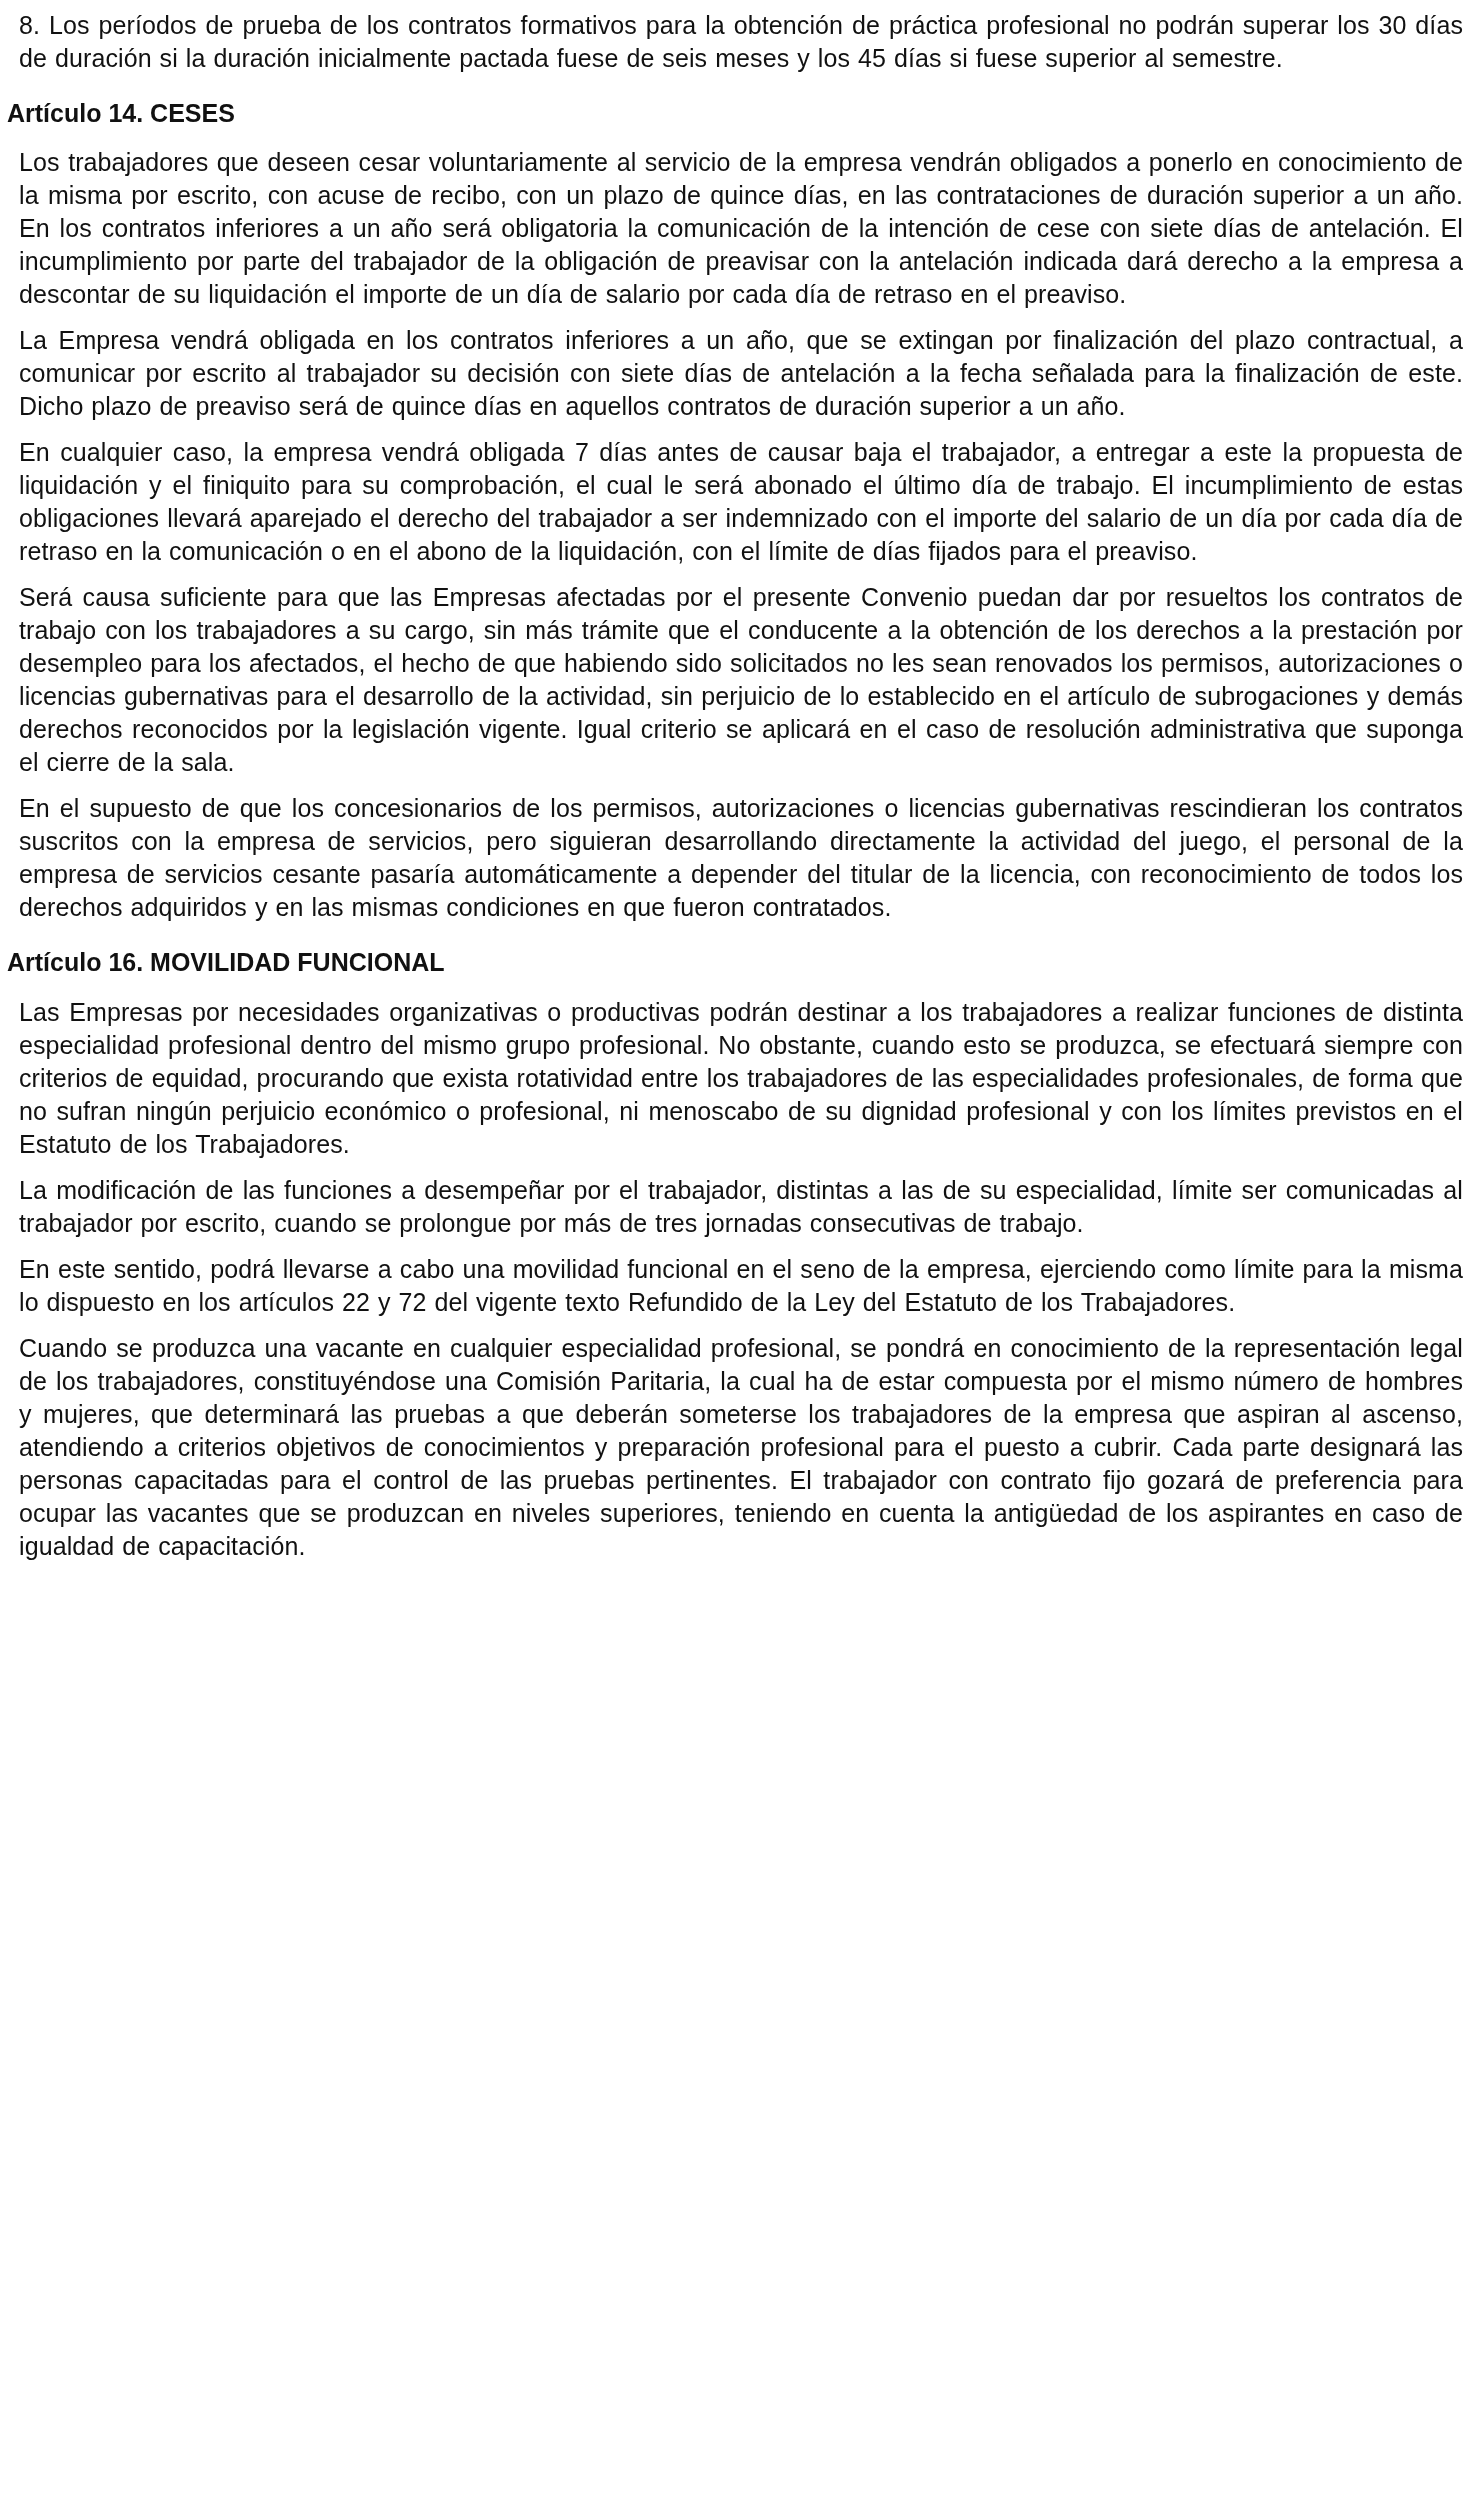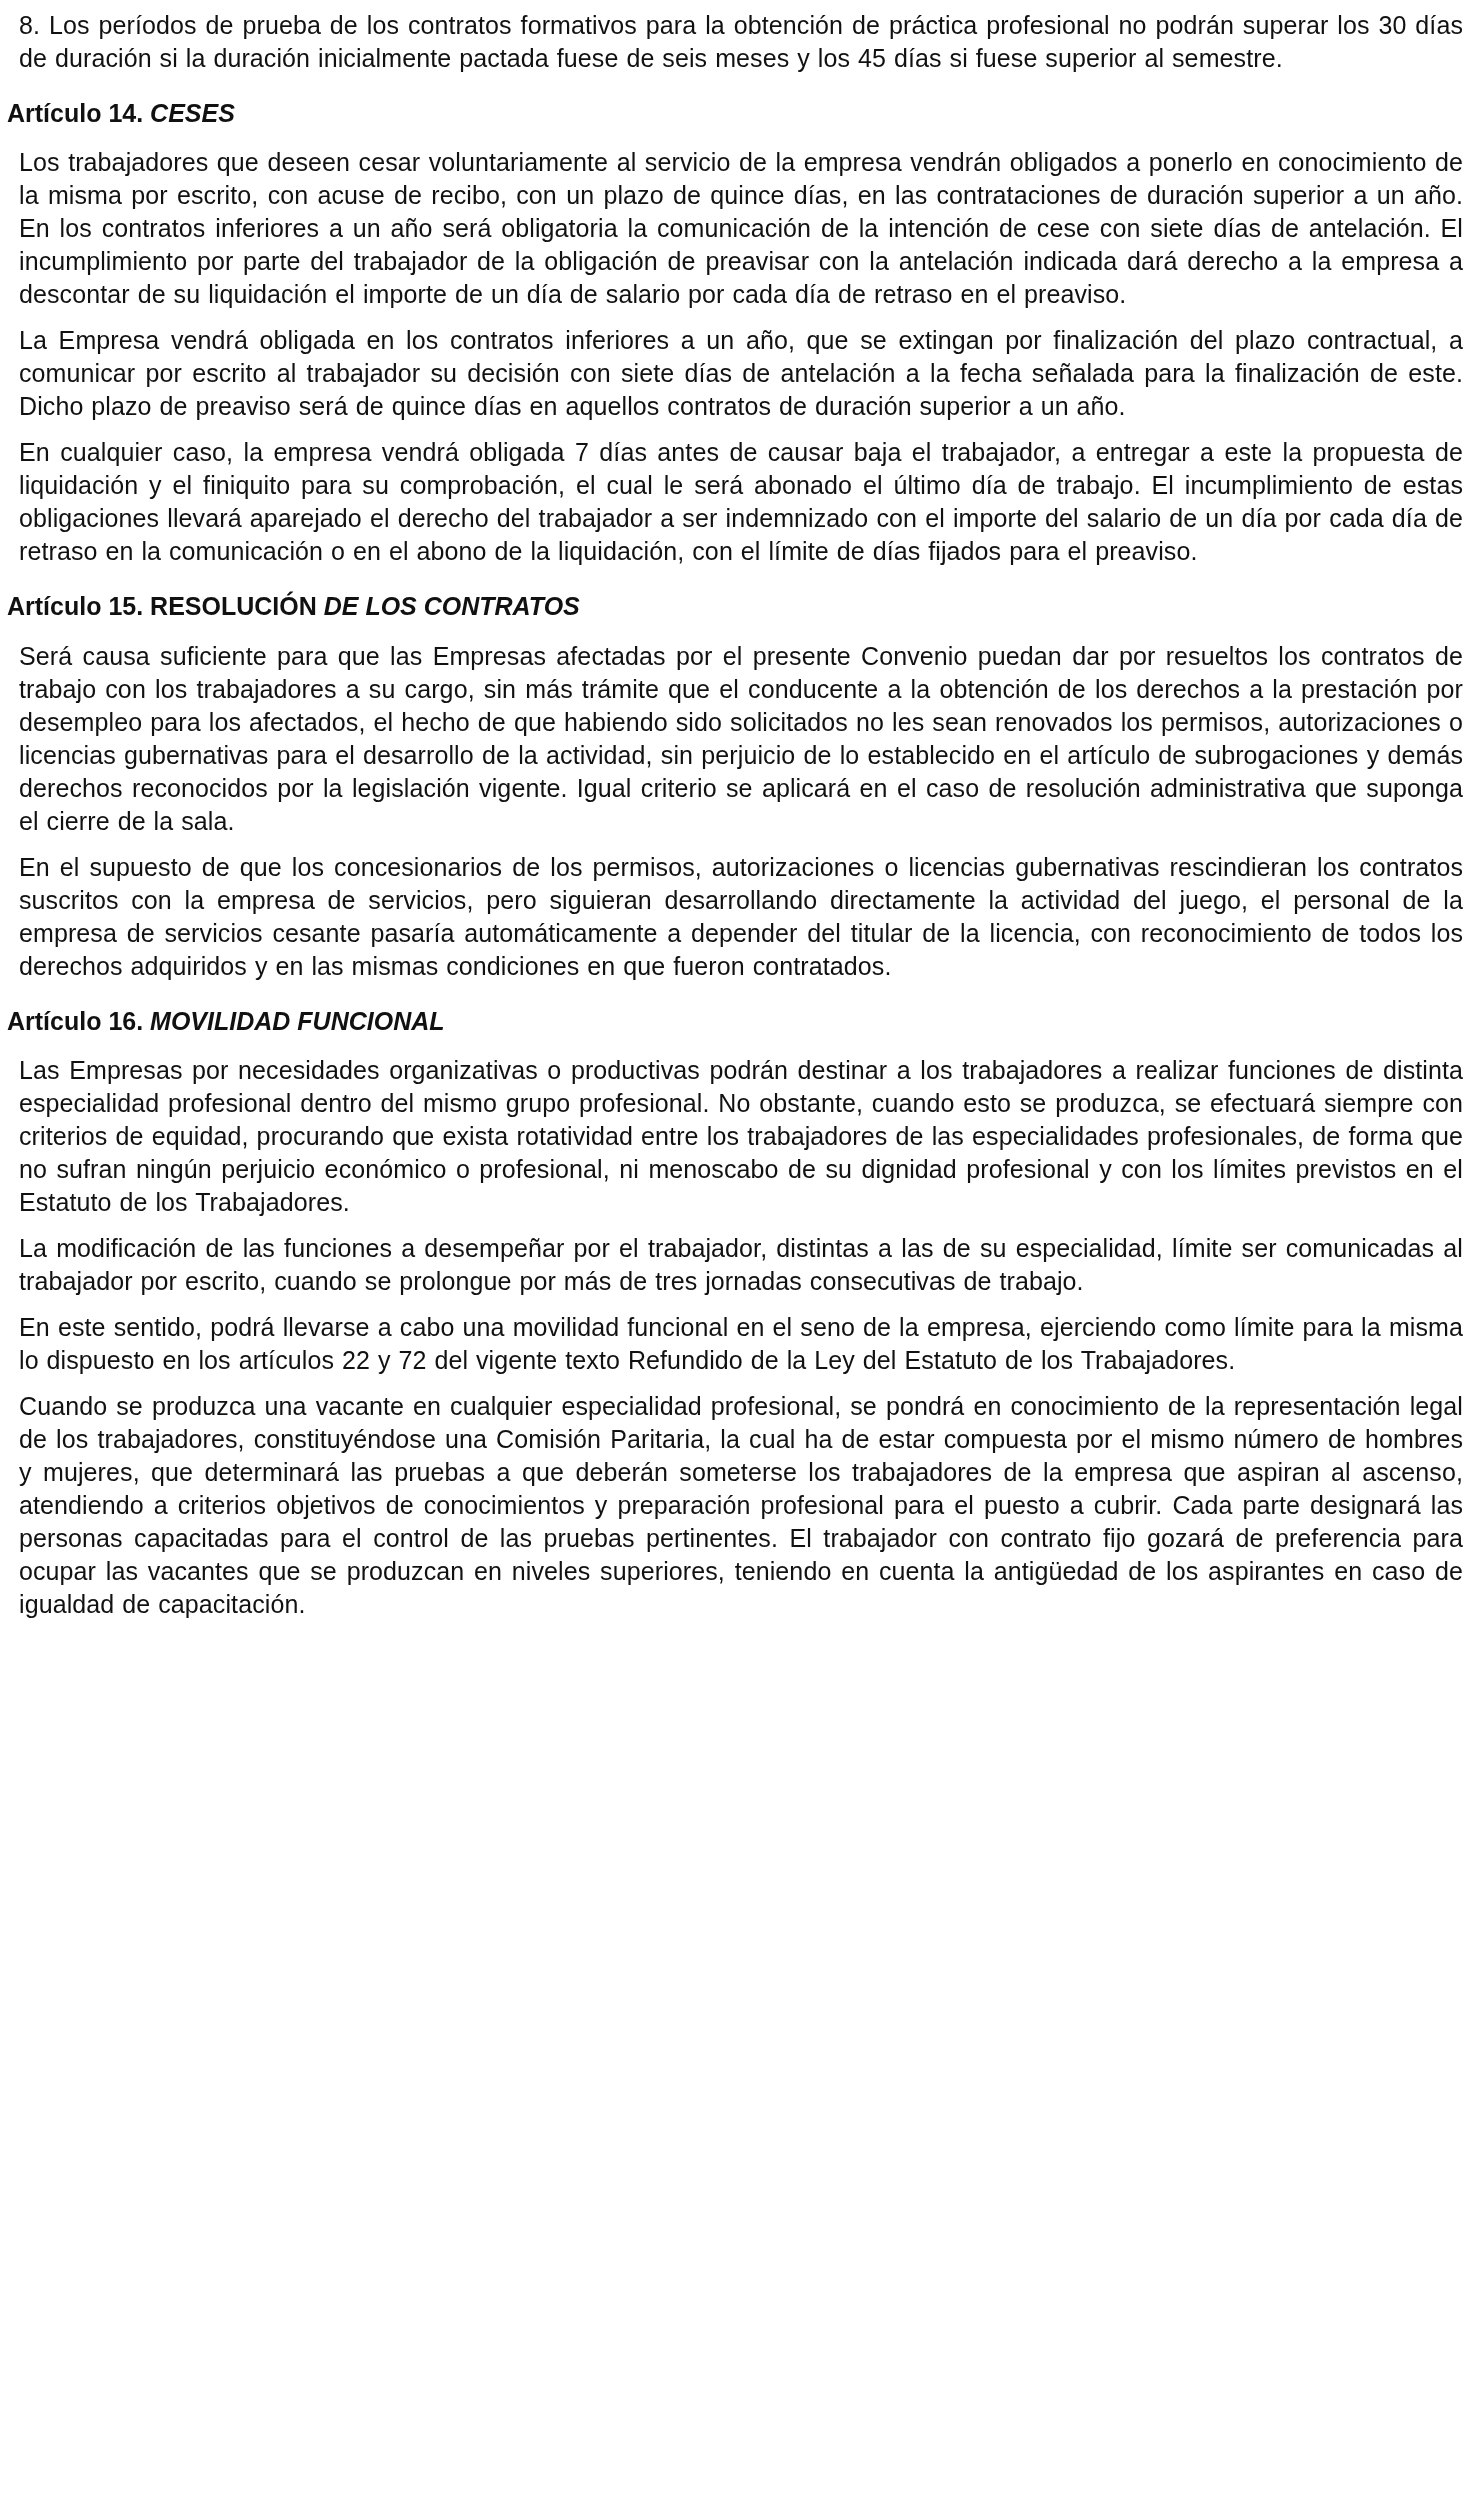--- a/index.html
+++ b/index.html
@@ -29,33 +29,31 @@
     word-spacing: 0.9px;
   }
   .page h2 {
     margin: 22px 0 16.6px 0;
     font-size: 25px;
     line-height: 33px;
     font-weight: bold;
     color: #111111;
   }
   .page h2 .article-title-italic {
-    font-style: italic;
   }
 </style>
 </head>
 <body>
 
 <main class="page" id="document-page">
     <p>8. Los períodos de prueba de los contratos formativos para la obtención de práctica profesional no podrán superar los 30 días de duración si la duración inicialmente pactada fuese de seis meses y los 45 días si fuese superior al semestre.</p>
     <h2><span>Artículo 14. </span><span class="article-title-italic">CESES</span></h2>
     <p>Los trabajadores que deseen cesar voluntariamente al servicio de la empresa vendrán obligados a ponerlo en conocimiento de la misma por escrito, con acuse de recibo, con un plazo de quince días, en las contrataciones de duración superior a un año. En los contratos inferiores a un año será obligatoria la comunicación de la intención de cese con siete días de antelación. El incumplimiento por parte del trabajador de la obligación de preavisar con la antelación indicada dará derecho a la empresa a descontar de su liquidación el importe de un día de salario por cada día de retraso en el preaviso.</p>
     <p>La Empresa vendrá obligada en los contratos inferiores a un año, que se extingan por finalización del plazo contractual, a comunicar por escrito al trabajador su decisión con siete días de antelación a la fecha señalada para la finalización de este. Dicho plazo de preaviso será de quince días en aquellos contratos de duración superior a un año.</p>
     <p>En cualquier caso, la empresa vendrá obligada 7 días antes de causar baja el trabajador, a entregar a este la propuesta de liquidación y el finiquito para su comprobación, el cual le será abonado el último día de trabajo. El incumplimiento de estas obligaciones llevará aparejado el derecho del trabajador a ser indemnizado con el importe del salario de un día por cada día de retraso en la comunicación o en el abono de la liquidación, con el límite de días fijados para el preaviso.</p>
-    <h2><span>Artículo 15. RESOLUCIÓN </span><span class="article-title-italic">DE LOS CONTRATOS</span></h2>
     <p>Será causa suficiente para que las Empresas afectadas por el presente Convenio puedan dar por resueltos los contratos de trabajo con los trabajadores a su cargo, sin más trámite que el conducente a la obtención de los derechos a la prestación por desempleo para los afectados, el hecho de que habiendo sido solicitados no les sean renovados los permisos, autorizaciones o licencias gubernativas para el desarrollo de la actividad, sin perjuicio de lo establecido en el artículo de subrogaciones y demás derechos reconocidos por la legislación vigente. Igual criterio se aplicará en el caso de resolución administrativa que suponga el cierre de la sala.</p>
     <p>En el supuesto de que los concesionarios de los permisos, autorizaciones o licencias gubernativas rescindieran los contratos suscritos con la empresa de servicios, pero siguieran desarrollando directamente la actividad del juego, el personal de la empresa de servicios cesante pasaría automáticamente a depender del titular de la licencia, con reconocimiento de todos los derechos adquiridos y en las mismas condiciones en que fueron contratados.</p>
     <h2><span>Artículo 16. </span><span class="article-title-italic">MOVILIDAD FUNCIONAL</span></h2>
     <p>Las Empresas por necesidades organizativas o productivas podrán destinar a los trabajadores a realizar funciones de distinta especialidad profesional dentro del mismo grupo profesional. No obstante, cuando esto se produzca, se efectuará siempre con criterios de equidad, procurando que exista rotatividad entre los trabajadores de las especialidades profesionales, de forma que no sufran ningún perjuicio económico o profesional, ni menoscabo de su dignidad profesional y con los límites previstos en el Estatuto de los Trabajadores.</p>
     <p>La modificación de las funciones a desempeñar por el trabajador, distintas a las de su especialidad, límite ser comunicadas al trabajador por escrito, cuando se prolongue por más de tres jornadas consecutivas de trabajo.</p>
     <p>En este sentido, podrá llevarse a cabo una movilidad funcional en el seno de la empresa, ejerciendo como límite para la misma lo dispuesto en los artículos 22 y 72 del vigente texto Refundido de la Ley del Estatuto de los Trabajadores.</p>
     <p>Cuando se produzca una vacante en cualquier especialidad profesional, se pondrá en conocimiento de la representación legal de los trabajadores, constituyéndose una Comisión Paritaria, la cual ha de estar compuesta por el mismo número de hombres y mujeres, que determinará las pruebas a que deberán someterse los trabajadores de la empresa que aspiran al ascenso, atendiendo a criterios objetivos de conocimientos y preparación profesional para el puesto a cubrir. Cada parte designará las personas capacitadas para el control de las pruebas pertinentes. El trabajador con contrato fijo gozará de preferencia para ocupar las vacantes que se produzcan en niveles superiores, teniendo en cuenta la antigüedad de los aspirantes en caso de igualdad de capacitación.</p>
   </main>
 
 

